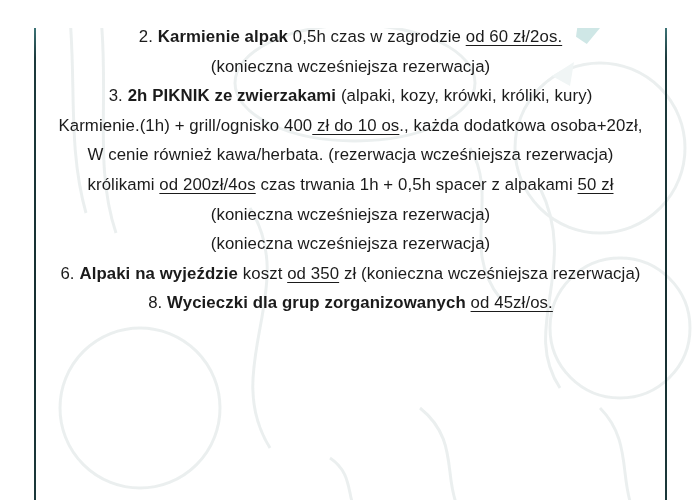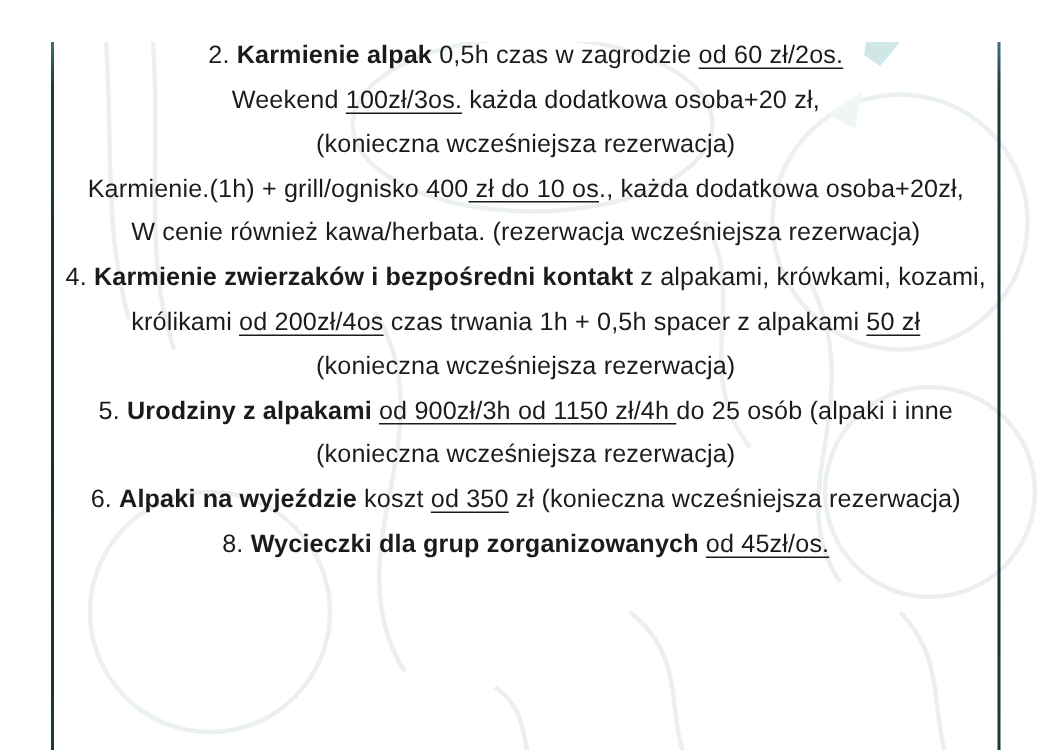--- a/index.html
+++ b/index.html
@@ -107,28 +107,26 @@
   <div class="accent blob-1"></div>
   <div class="accent blob-2"></div>
   <div class="accent blob-3"></div>
   <div class="accent blob-4"></div>
 
   <div class="frame-line frame-left"></div>
   <div class="frame-line frame-right"></div>
 
   <div class="content">
       <div class="line"><span>2. </span><span class="b">Karmienie alpak</span><span> 0,5h czas w zagrodzie </span><span class="u">od 60 zł/2os.</span></div>
-      <div class="line"><span>Weekend </span><span class="u">100zł/3os.</span><span> każda dodatkowa osoba+20 zł,</span></div>
       <div class="line"><span>(konieczna wcześniejsza rezerwacja)</span></div>
+      <div class="line"><span>3. </span><span class="b">2h PIKNIK ze zwierzakami</span><span> (alpaki, kozy, krówki, króliki, kury)</span></div>
       <div class="line"><span>Karmienie.(1h) + grill/ognisko 400</span><span class="u"> zł do 10 os</span><span>., każda dodatkowa osoba+20zł,</span></div>
       <div class="line"><span>W cenie również kawa/herbata. (rezerwacja wcześniejsza rezerwacja)</span></div>
-      <div class="line"><span>4. </span><span class="b">Karmienie zwierzaków i bezpośredni kontakt</span><span> z alpakami, krówkami, kozami,</span></div>
       <div class="line"><span>królikami </span><span class="u">od 200zł/4os</span><span> czas trwania 1h + 0,5h spacer z alpakami </span><span class="u">50 zł</span></div>
       <div class="line"><span>(konieczna wcześniejsza rezerwacja)</span></div>
-      <div class="line"><span>5. </span><span class="b">Urodziny z alpakami</span><span> </span><span class="u">od 900zł/3h od 1150 zł/4h </span><span>do 25 osób (alpaki i inne</span></div>
       <div class="line"><span>(konieczna wcześniejsza rezerwacja)</span></div>
       <div class="line"><span>6. </span><span class="b">Alpaki na wyjeździe</span><span> koszt </span><span class="u">od 350</span><span> zł (konieczna wcześniejsza rezerwacja)</span></div>
       <div class="line"><span>8. </span><span class="b">Wycieczki dla grup zorganizowanych</span><span> </span><span class="u">od 45zł/os.</span></div>
       <div class="line"></div>
       <div class="line"></div>
       <div class="line"></div>
     </div>
 
 </div>
 

